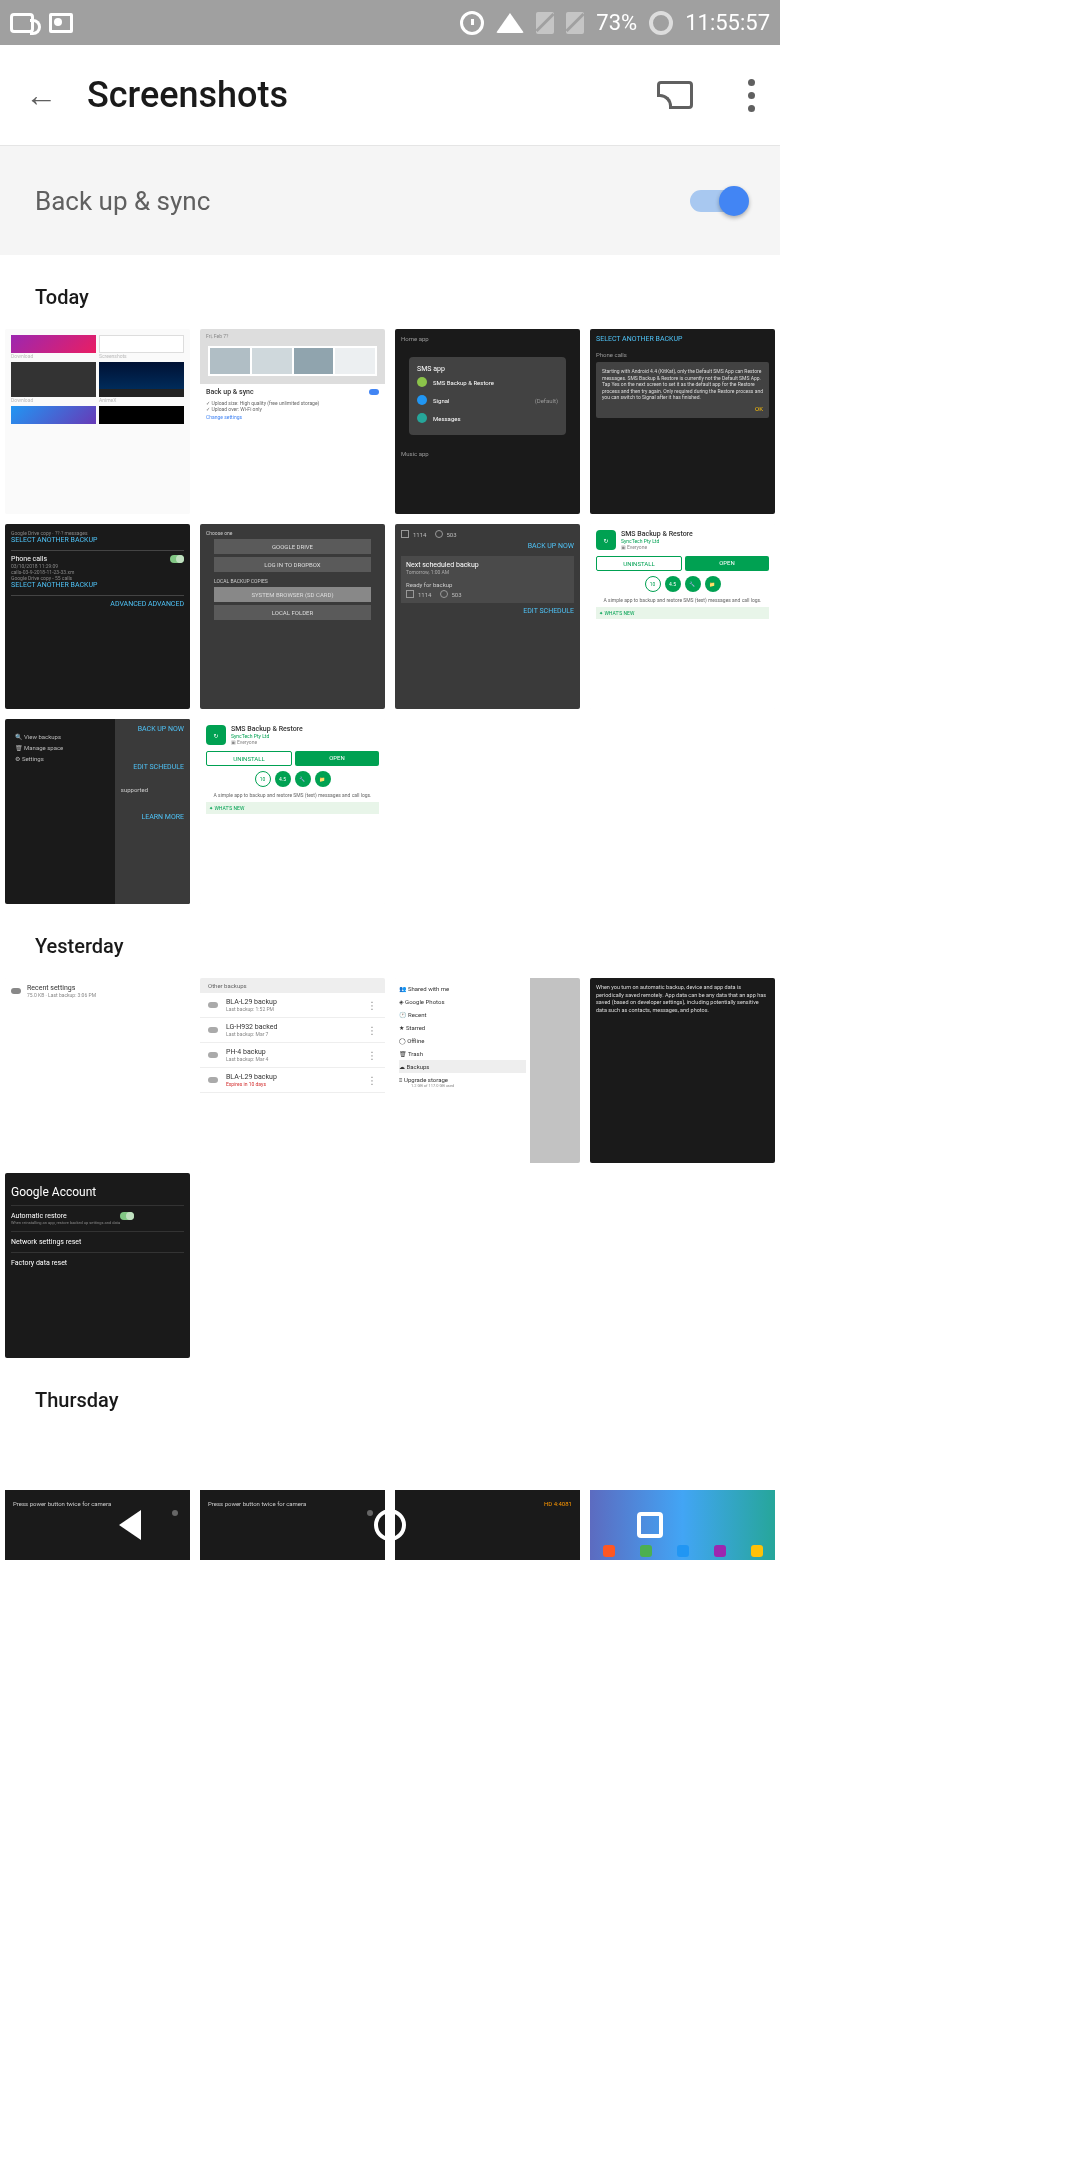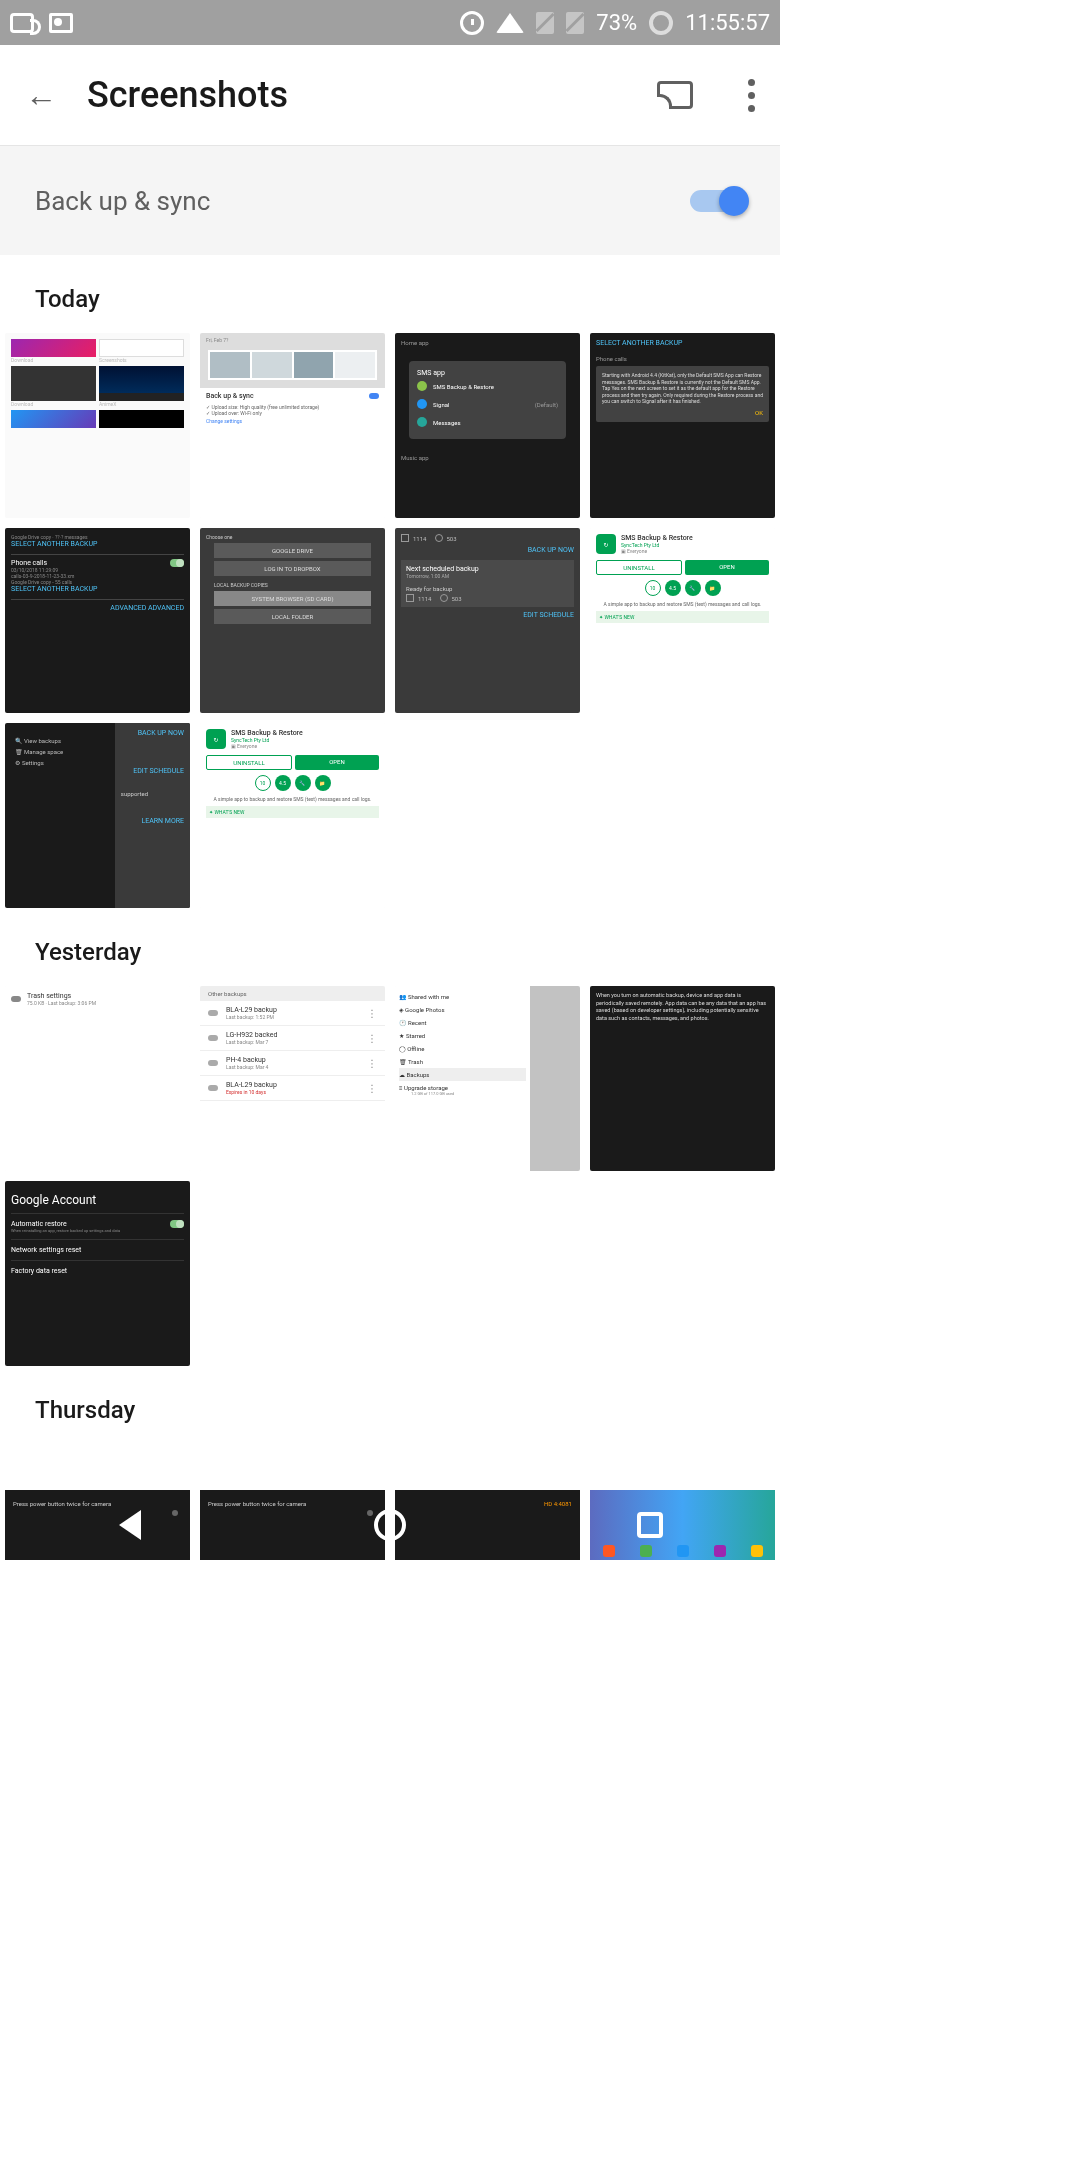--- a/index.html
+++ b/index.html
@@ -21,21 +21,21 @@
 .back-arrow{font-size:32px;color:#606060}
 .app-title{font-size:36px;font-weight:500;color:#1a1a1a;flex:1}
 .icon-cast{width:36px;height:28px;border:3px solid #606060;border-radius:4px;position:relative;margin-right:25px}
 .icon-cast::after{content:'';position:absolute;bottom:-3px;left:-3px;width:12px;height:12px;border-top:3px solid #606060;border-right:3px solid #606060;border-radius:0 12px 0 0;background:#fff}
 .icon-more{display:flex;flex-direction:column;gap:6px}
 .icon-more span{width:7px;height:7px;background:#606060;border-radius:50%}
 .backup-bar{height:110px;background:#f5f5f5;display:flex;align-items:center;justify-content:space-between;padding:0 35px;border-top:1px solid #e5e5e5}
 .backup-label{font-size:26px;color:#606060}
 .toggle{width:55px;height:22px;background:#a8c8f0;border-radius:11px;position:relative}
 .toggle::after{content:'';position:absolute;width:30px;height:30px;background:#4285f4;border-radius:50%;right:-4px;top:-4px;box-shadow:0 2px 4px rgba(0,0,0,0.3)}
-.section-header{font-size:24px;font-weight:500;color:#1a1a1a;padding:30px 35px 20px}
+.section-header{font-size:20px;font-weight:500;color:#1a1a1a;padding:30px 35px 20px}
 .grid{display:grid;grid-template-columns:repeat(4,1fr);gap:10px;padding:0 5px}
 .thumb{aspect-ratio:1;background:#1a1a1a;border-radius:2px;overflow:hidden;position:relative}
 .thumb.white{background:#fafafa}
 .thumb-content{position:absolute;inset:0;padding:6px;font-size:6px;color:#bbb}
 .tc-light{background:#fff;color:#333}
 .tc-blue-link{color:#4fc3f7;font-size:7px}
 .dialog-box{background:#424242;border-radius:4px;padding:8px;margin:15px 8px}
 .dialog-row{display:flex;align-items:center;gap:6px;padding:4px 0;font-size:6px}
 .dot{width:10px;height:10px;border-radius:50%}
 .green-btn{background:#00a152;color:#fff;text-align:center;padding:3px;font-size:6px;border-radius:2px}
@@ -290,21 +290,21 @@
 </div>
 
 <div class="section-header">Yesterday</div>
 
 <div class="grid">
   <div class="thumb white">
     <div class="thumb-content tc-light">
       <div style="display:flex;gap:6px;align-items:center">
         <div style="width:10px;height:6px;background:#888;border-radius:3px"></div>
         <div>
-            <div style="font-size:7px">Trash settings</div>
+            <div style="font-size:7px">Recent settings</div>
             <div style="font-size:5px;color:#888">75.0 KB · Last backup: 3:06 PM</div>
           </div>
       </div>
     </div>
   </div>
   <div class="thumb white">
     <div class="thumb-content tc-light" style="padding:0">
       <div style="background:#eee;padding:4px 8px;font-size:6px;color:#666">Other backups</div>
       <div class="list-row">
           <span class="cloud"></span>
@@ -357,21 +357,21 @@
   </div>
   <div class="thumb">
     <div class="thumb-content">
       <div style="font-size:5.5px;color:#ddd;line-height:1.4">When you turn on automatic backup, device and app data is periodically saved remotely. App data can be any data that an app has saved (based on developer settings), including potentially sensitive data such as contacts, messages, and photos.</div>
     </div>
   </div>
 
   <div class="thumb">
     <div class="thumb-content">
       <div style="font-size:12px;color:#fff;padding:6px 0;border-bottom:1px solid #333">Google Account</div>
-      <div style="display:flex;justify-content:space-between;padding:6px 0;border-bottom:1px solid #333">
+      <div style="display:flex;padding:6px 0;border-bottom:1px solid #333">
           <div>
             <div style="font-size:7px;color:#fff">Automatic restore</div>
             <div style="font-size:4px;color:#888">When reinstalling an app, restore backed up settings and data</div>
           </div>
           <span class="sw-small"></span>
         </div>
       <div style="font-size:7px;color:#fff;padding:6px 0;border-bottom:1px solid #333">Network settings reset</div>
       <div style="font-size:7px;color:#fff;padding:6px 0">Factory data reset</div>
     </div>
   </div>

